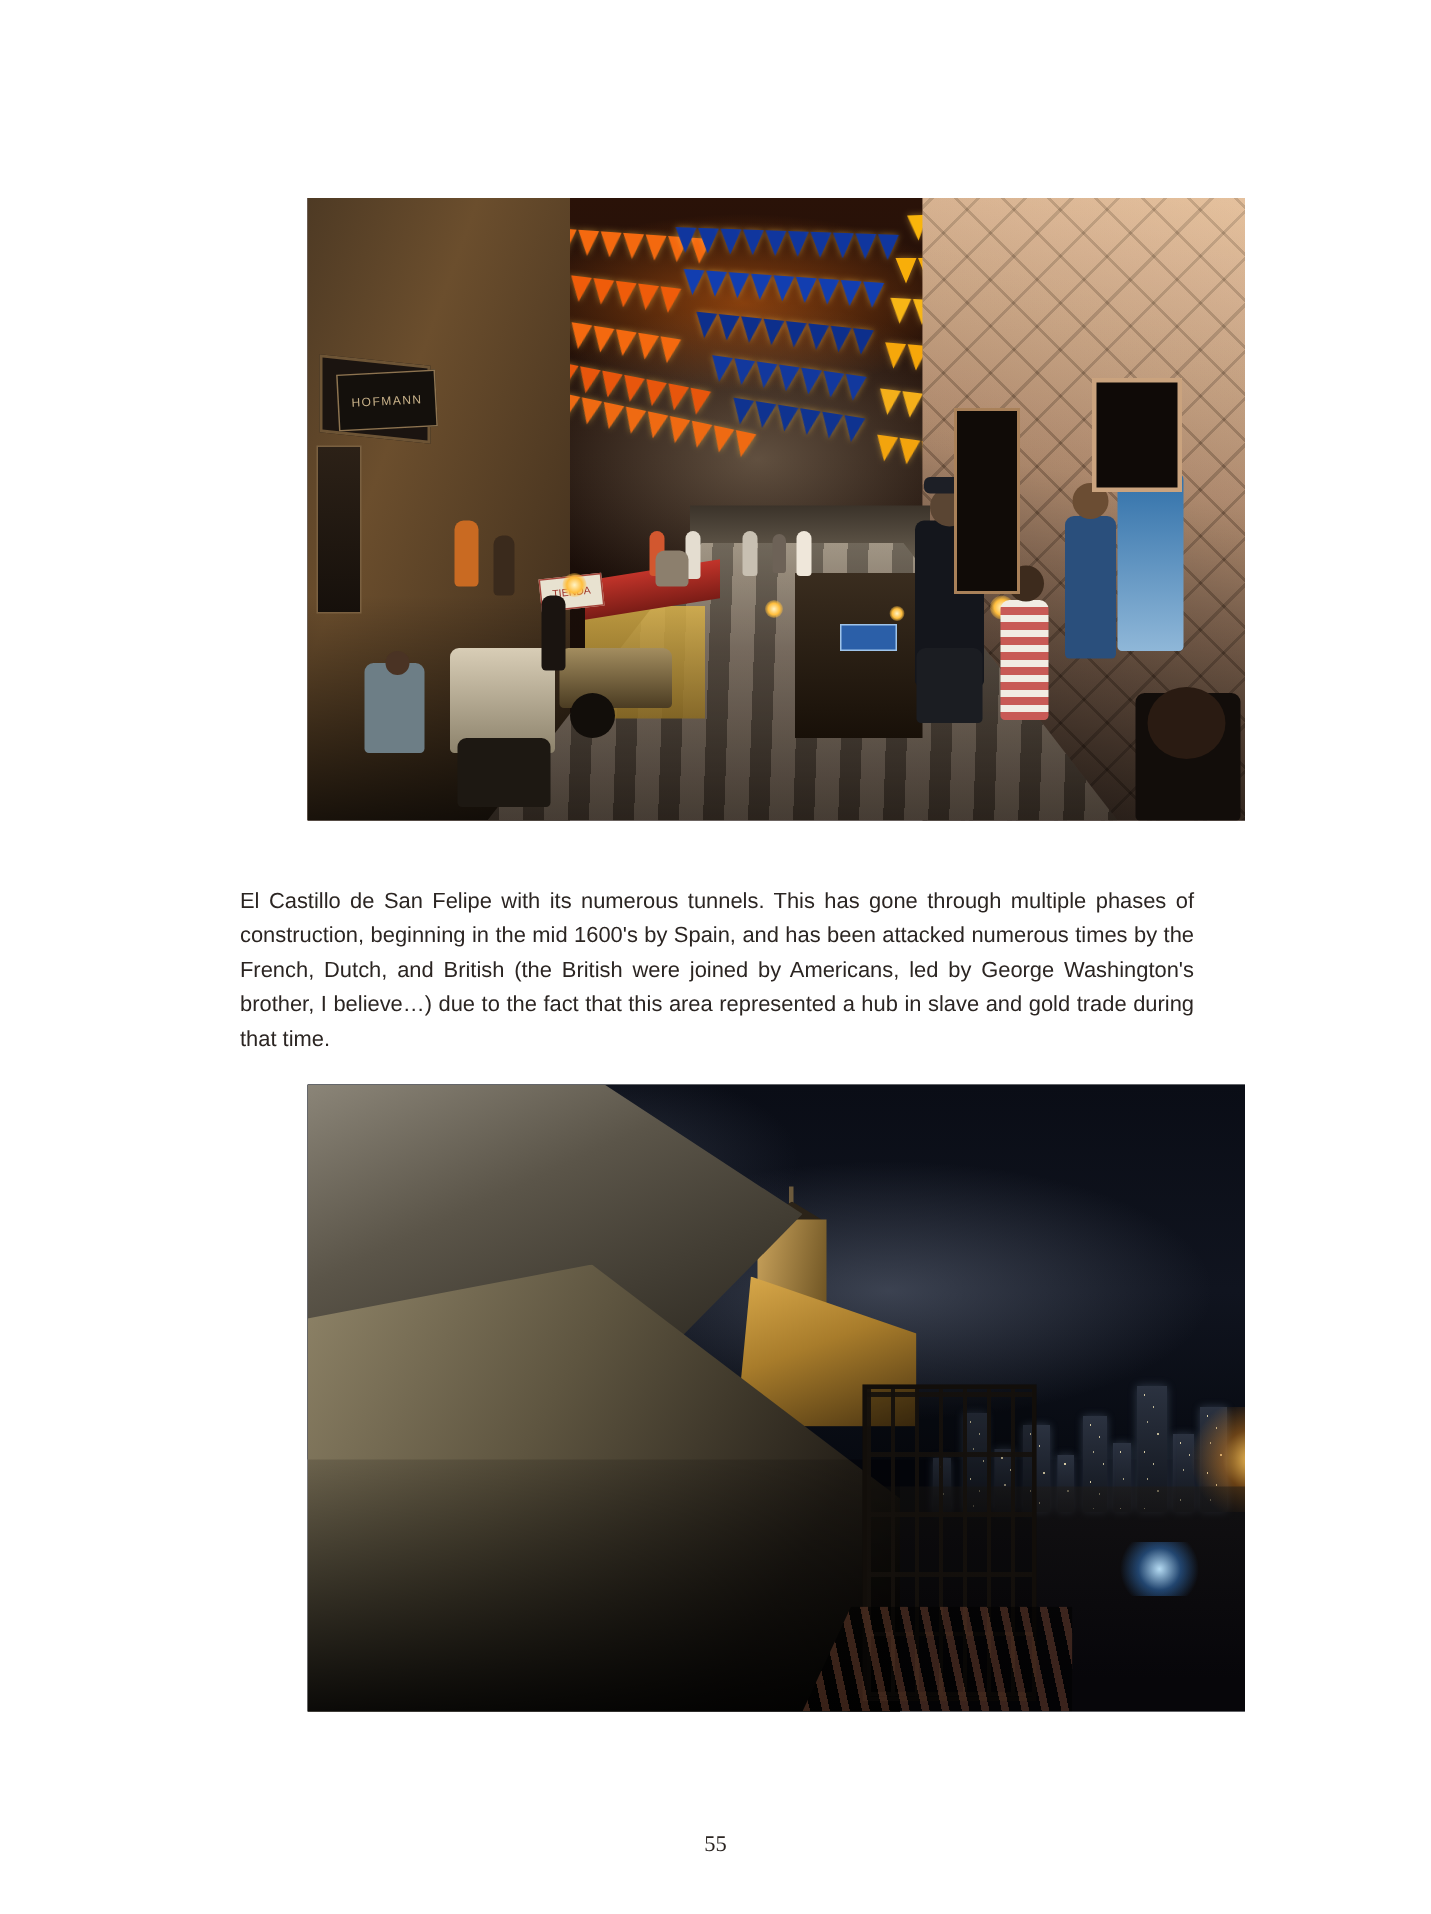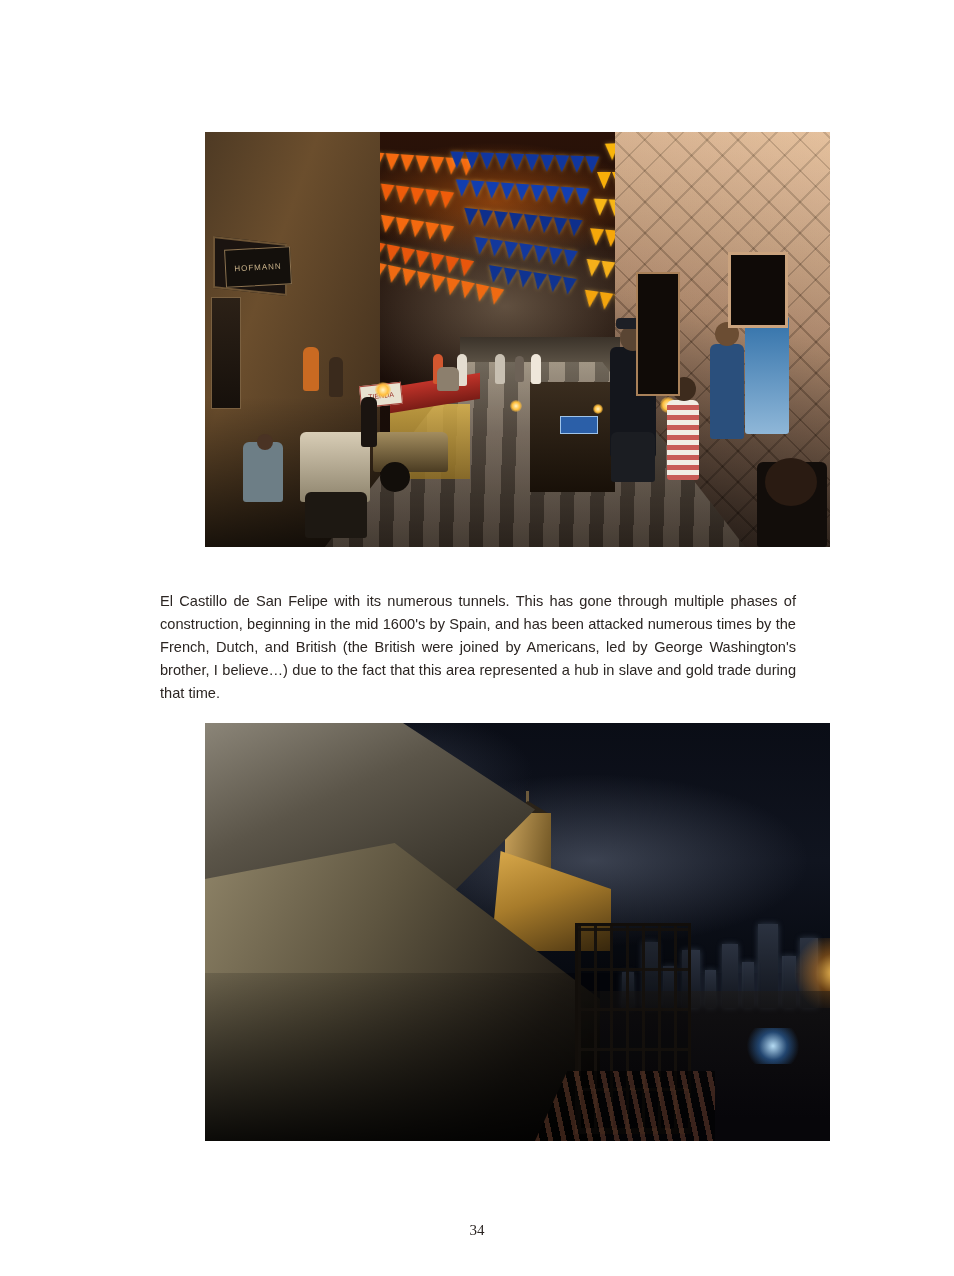--- a/index.html
+++ b/index.html
@@ -680,15 +680,15 @@
 
     <div class="rock-mass"></div>
     <div class="wall-big"></div>
     <div class="wall-shadow"></div>
 
     <div class="gate-frame"></div>
     <div class="path-bricks"></div>
     <div class="lamp-blue"></div>
   </figure>
 
-  <div class="page-number">34</div>
+  <div class="page-number">55</div>
 
 </div>
 
 </body></html>

